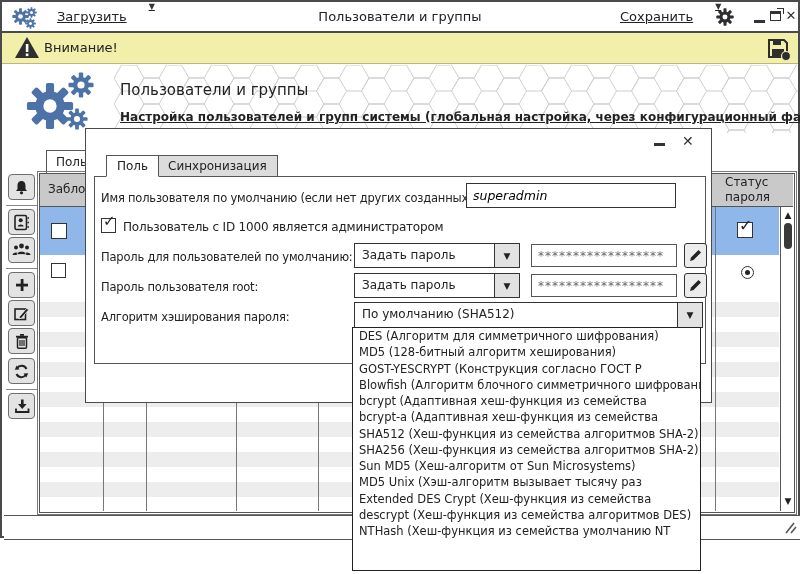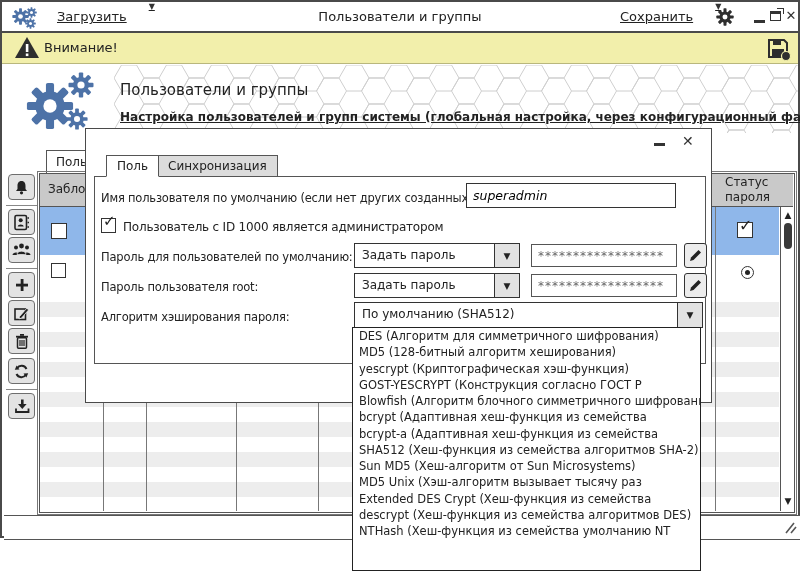--- a/index.html
+++ b/index.html
@@ -330,33 +330,33 @@
       </div>
     </div>
   </div>
 
   <div id="algo-list" class="abs">
 
       <div class="algo-item">DES (Алгоритм для симметричного шифрования)</div>
 
       <div class="algo-item">MD5 (128-битный алгоритм хеширования)</div>
 
-      <div class="algo-item">yescrypt (Криптографическая хэш-функция)</div>
 
       <div class="algo-item">GOST-YESCRYPT (Конструкция согласно ГОСТ Р</div>
 
 
       <div class="algo-item">Blowfish (Алгоритм блочного симметричного шифрования)</div>
 
       <div class="algo-item">bcrypt (Адаптивная хеш-функция из семейства</div>
 
       <div class="algo-item">bcrypt-a (Адаптивная хеш-функция из семейства</div>
 
       <div class="algo-item">SHA512 (Хеш-функция из семейства алгоритмов SHA-2)</div>
 
+      <div class="algo-item">SHA256 (Хеш-функция из семейства алгоритмов SHA-2)</div>
 
       <div class="algo-item">Sun MD5 (Хеш-алгоритм от Sun Microsystems)</div>
 
       <div class="algo-item">MD5 Unix (Хэш-алгоритм вызывает тысячу раз</div>
 
       <div class="algo-item">Extended DES Crypt (Хеш-функция из семейства</div>
 
       <div class="algo-item">descrypt (Хеш-функция из семейства алгоритмов DES)</div>
 
       <div class="algo-item">NTHash (Хеш-функция из семейства умолчанию NT</div>

